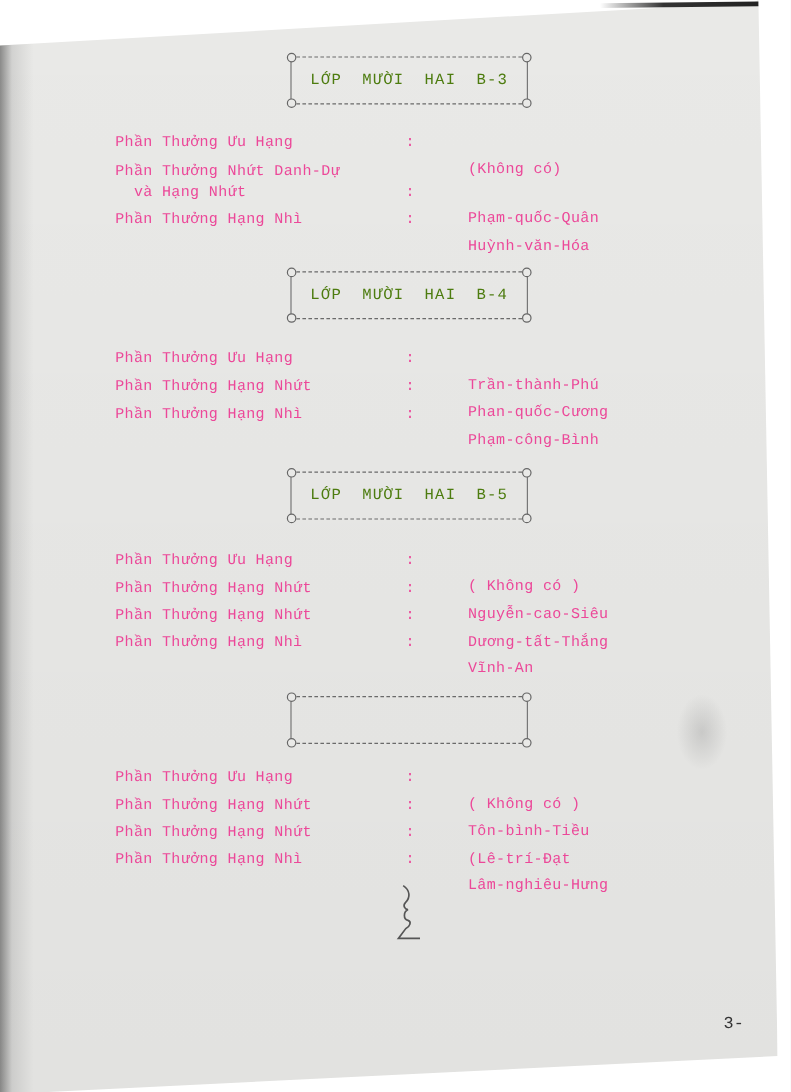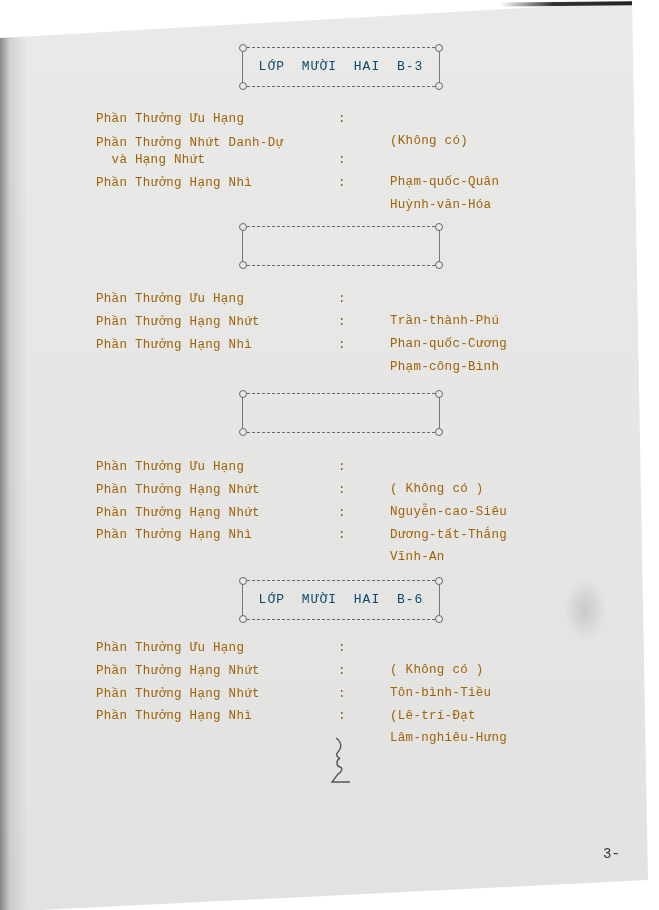--- a/index.html
+++ b/index.html
@@ -14,35 +14,35 @@
     background-image:
       radial-gradient(ellipse 30px 45px at 585px 610px, rgba(120,120,120,0.25), rgba(0,0,0,0) 70%),
       linear-gradient(90deg, rgba(60,60,60,0.55) 0px, rgba(140,140,140,0.25) 10px, rgba(0,0,0,0) 28px),
       linear-gradient(180deg, rgba(0,0,0,0.0) 0%, rgba(0,0,0,0.03) 100%);
   }
   .topshadow {
     position:absolute; left:500px; top:2px; width:132px; height:4px;
     background:linear-gradient(90deg, rgba(40,40,40,0) 0%, #333 40%, #222 100%);
     transform:rotate(-0.6deg);
   }
-  .text { position:absolute; font-size:12.5px; color:#a16207; letter-spacing:0.3px; white-space:pre; }
+  .text { position:absolute; font-size:12.5px; color:#ec4899; letter-spacing:0.3px; white-space:pre; }
   .box {
     position:absolute; width:196px; height:38px;
     border-top:1px dashed #6a6a6a; border-bottom:1px dashed #6a6a6a;
     border-left:1px solid #777; border-right:1px solid #777;
   }
   .corner {
     position:absolute; width:6px; height:6px; border:1px solid #666; border-radius:50%;
     background:#e9e9e7;
   }
   .c-tl { left:-4px; top:-4px; } .c-tr { right:-4px; top:-4px; }
   .c-bl { left:-4px; bottom:-4px; } .c-br { right:-4px; bottom:-4px; }
   .box-title {
     position:absolute; left:0; right:0; top:11px; text-align:center;
-    font-size:13px; color:#0c4a6e; letter-spacing:1px; word-spacing:8px;
+    font-size:13px; color:#4d7c0f; letter-spacing:1px; word-spacing:8px;
   }
   .row { position:absolute; left:96px; height:16px; width:440px; }
   .row .label { position:absolute; left:0; top:0; }
   .row .colon { position:absolute; left:242px; top:0; }
   .row .value { position:absolute; left:294px; top:0;margin-top:22px; }
   .signature {
     position:absolute; left:328px; top:736px; width:30px; height:48px;
   }
   .page-number { position:absolute; left:603px; top:846px; font-size:14px; color:#333; }
 </style>
@@ -77,20 +77,21 @@
   <span class="text label">Phần Thưởng Hạng Nhì</span>
   <span class="text colon">:</span>
   <span class="text value">Huỳnh-văn-Hóa</span>
 </div>
 
 <div class="box" style="left:242px; top:226px;">
   <span class="corner c-tl"></span>
   <span class="corner c-tr"></span>
   <span class="corner c-bl"></span>
   <span class="corner c-br"></span>
+  <div class="box-title">LỚP MƯỜI HAI B-4</div>
 </div>
 
 <div class="row" style="top:292px;">
   <span class="text label">Phần Thưởng Ưu Hạng</span>
   <span class="text colon">:</span>
   <span class="text value">Trần-thành-Phú</span>
 </div>
 <div class="row" style="top:315px;">
   <span class="text label">Phần Thưởng Hạng Nhứt</span>
   <span class="text colon">:</span>
@@ -100,20 +101,21 @@
   <span class="text label">Phần Thưởng Hạng Nhì</span>
   <span class="text colon">:</span>
   <span class="text value">Phạm-công-Bình</span>
 </div>
 
 <div class="box" style="left:242px; top:393px;">
   <span class="corner c-tl"></span>
   <span class="corner c-tr"></span>
   <span class="corner c-bl"></span>
   <span class="corner c-br"></span>
+  <div class="box-title">LỚP MƯỜI HAI B-5</div>
 </div>
 
 <div class="row" style="top:460px;">
   <span class="text label">Phần Thưởng Ưu Hạng</span>
   <span class="text colon">:</span>
   <span class="text value">( Không có )</span>
 </div>
 <div class="row" style="top:483px;">
   <span class="text label">Phần Thưởng Hạng Nhứt</span>
   <span class="text colon">:</span>
@@ -128,21 +130,20 @@
   <span class="text label">Phần Thưởng Hạng Nhì</span>
   <span class="text colon">:</span>
   <span class="text value">Vĩnh-An</span>
 </div>
 
 <div class="box" style="left:242px; top:580px;">
   <span class="corner c-tl"></span>
   <span class="corner c-tr"></span>
   <span class="corner c-bl"></span>
   <span class="corner c-br"></span>
-  <div class="box-title">LỚP MƯỜI HAI B-6</div>
 </div>
 
 <div class="row" style="top:641px;">
   <span class="text label">Phần Thưởng Ưu Hạng</span>
   <span class="text colon">:</span>
   <span class="text value">( Không có )</span>
 </div>
 <div class="row" style="top:664px;">
   <span class="text label">Phần Thưởng Hạng Nhứt</span>
   <span class="text colon">:</span>

